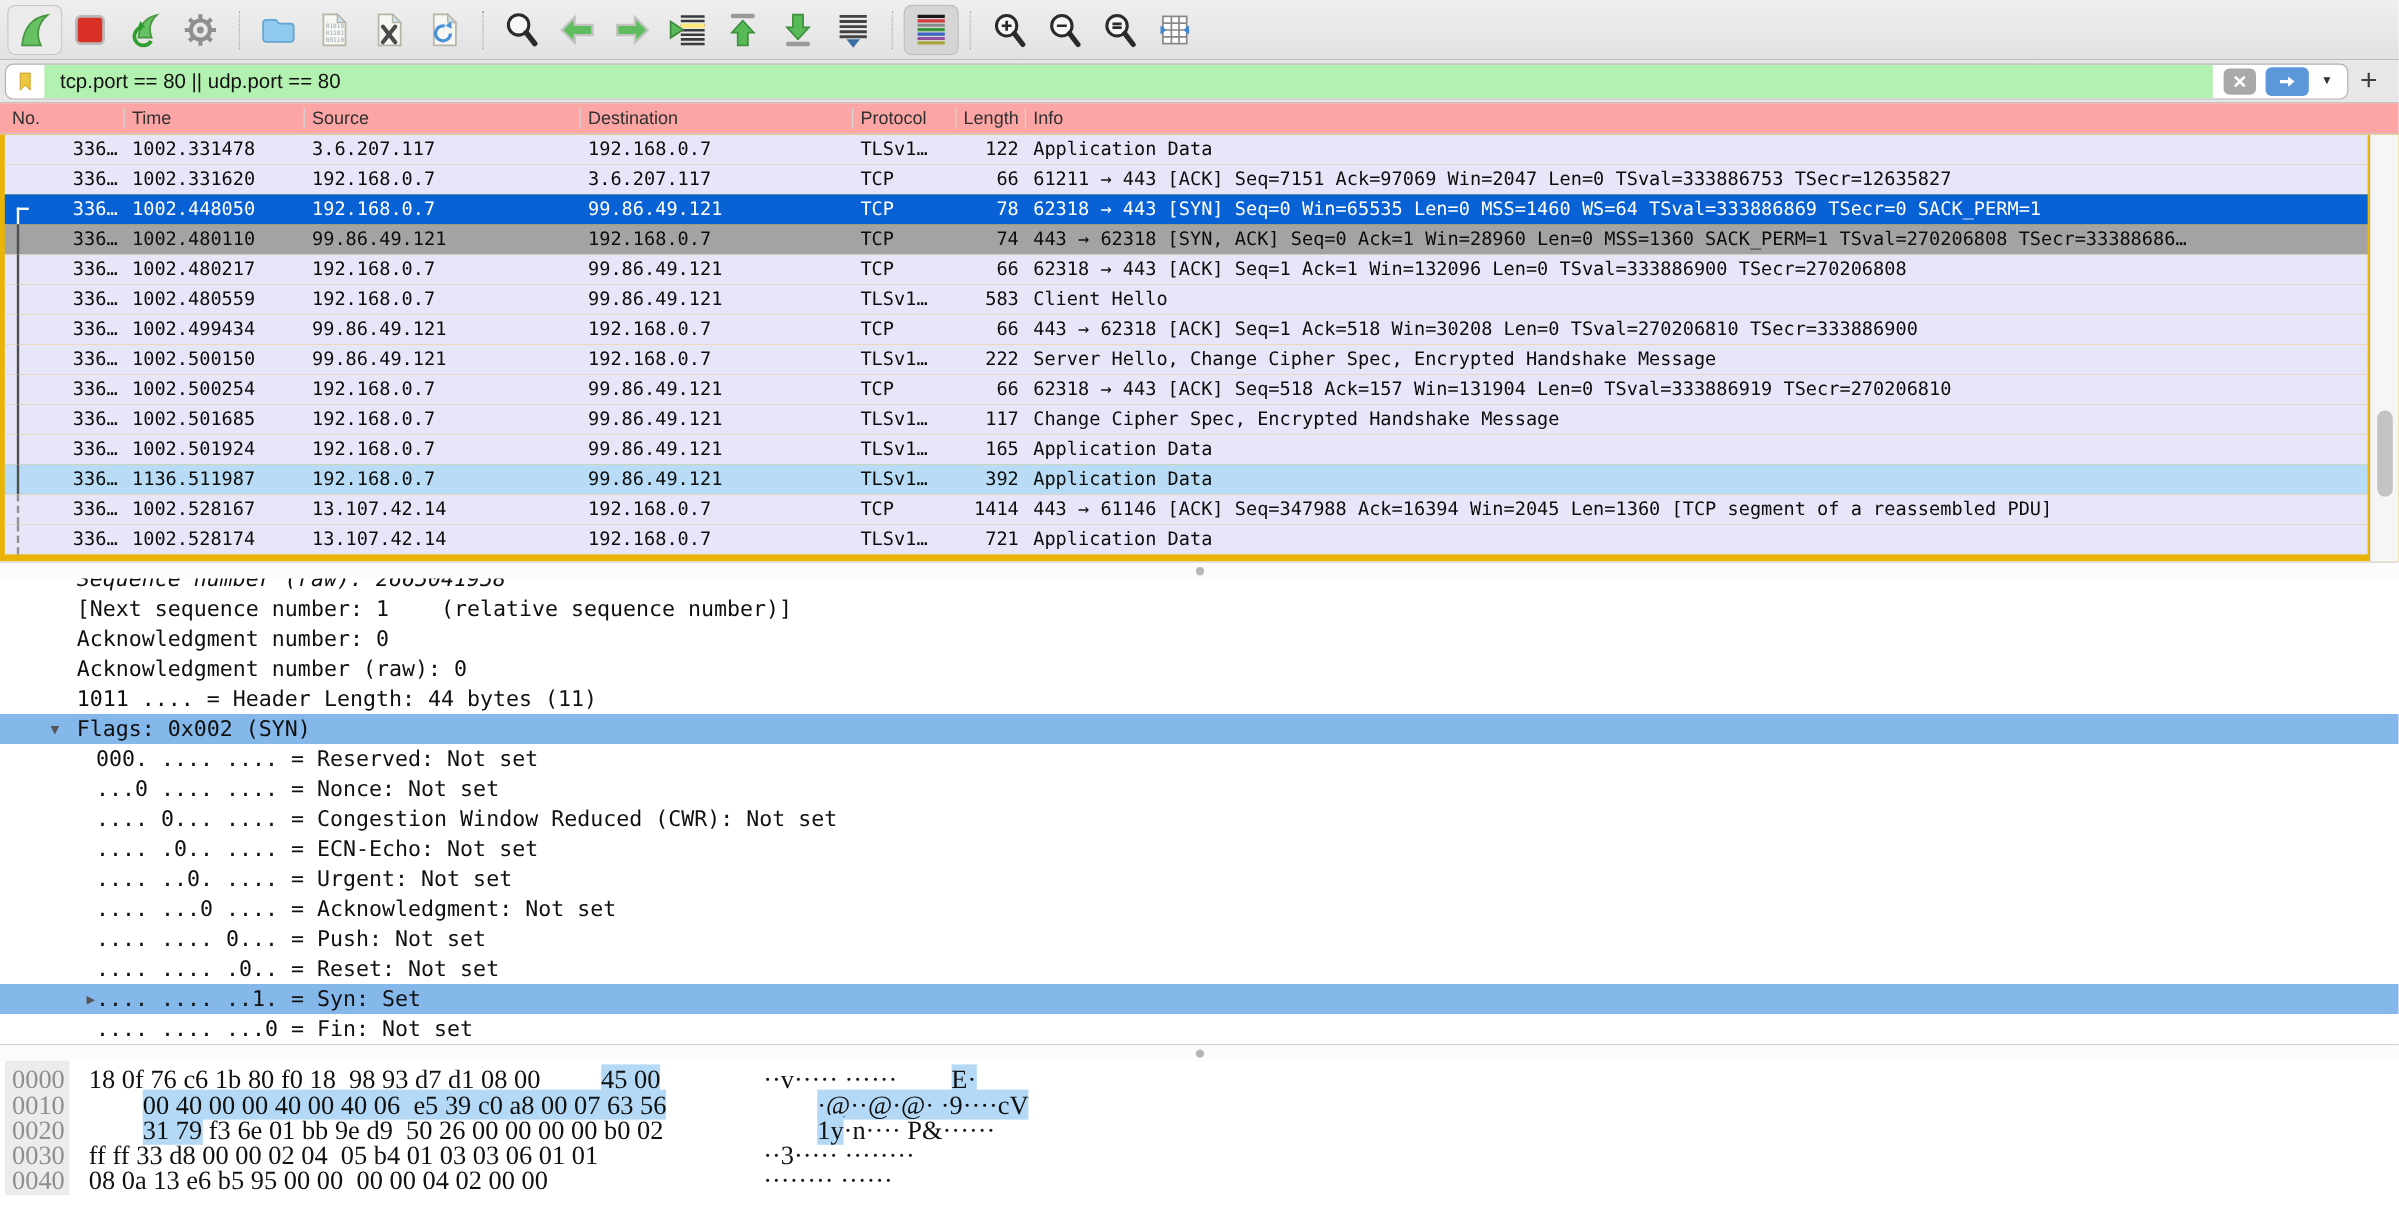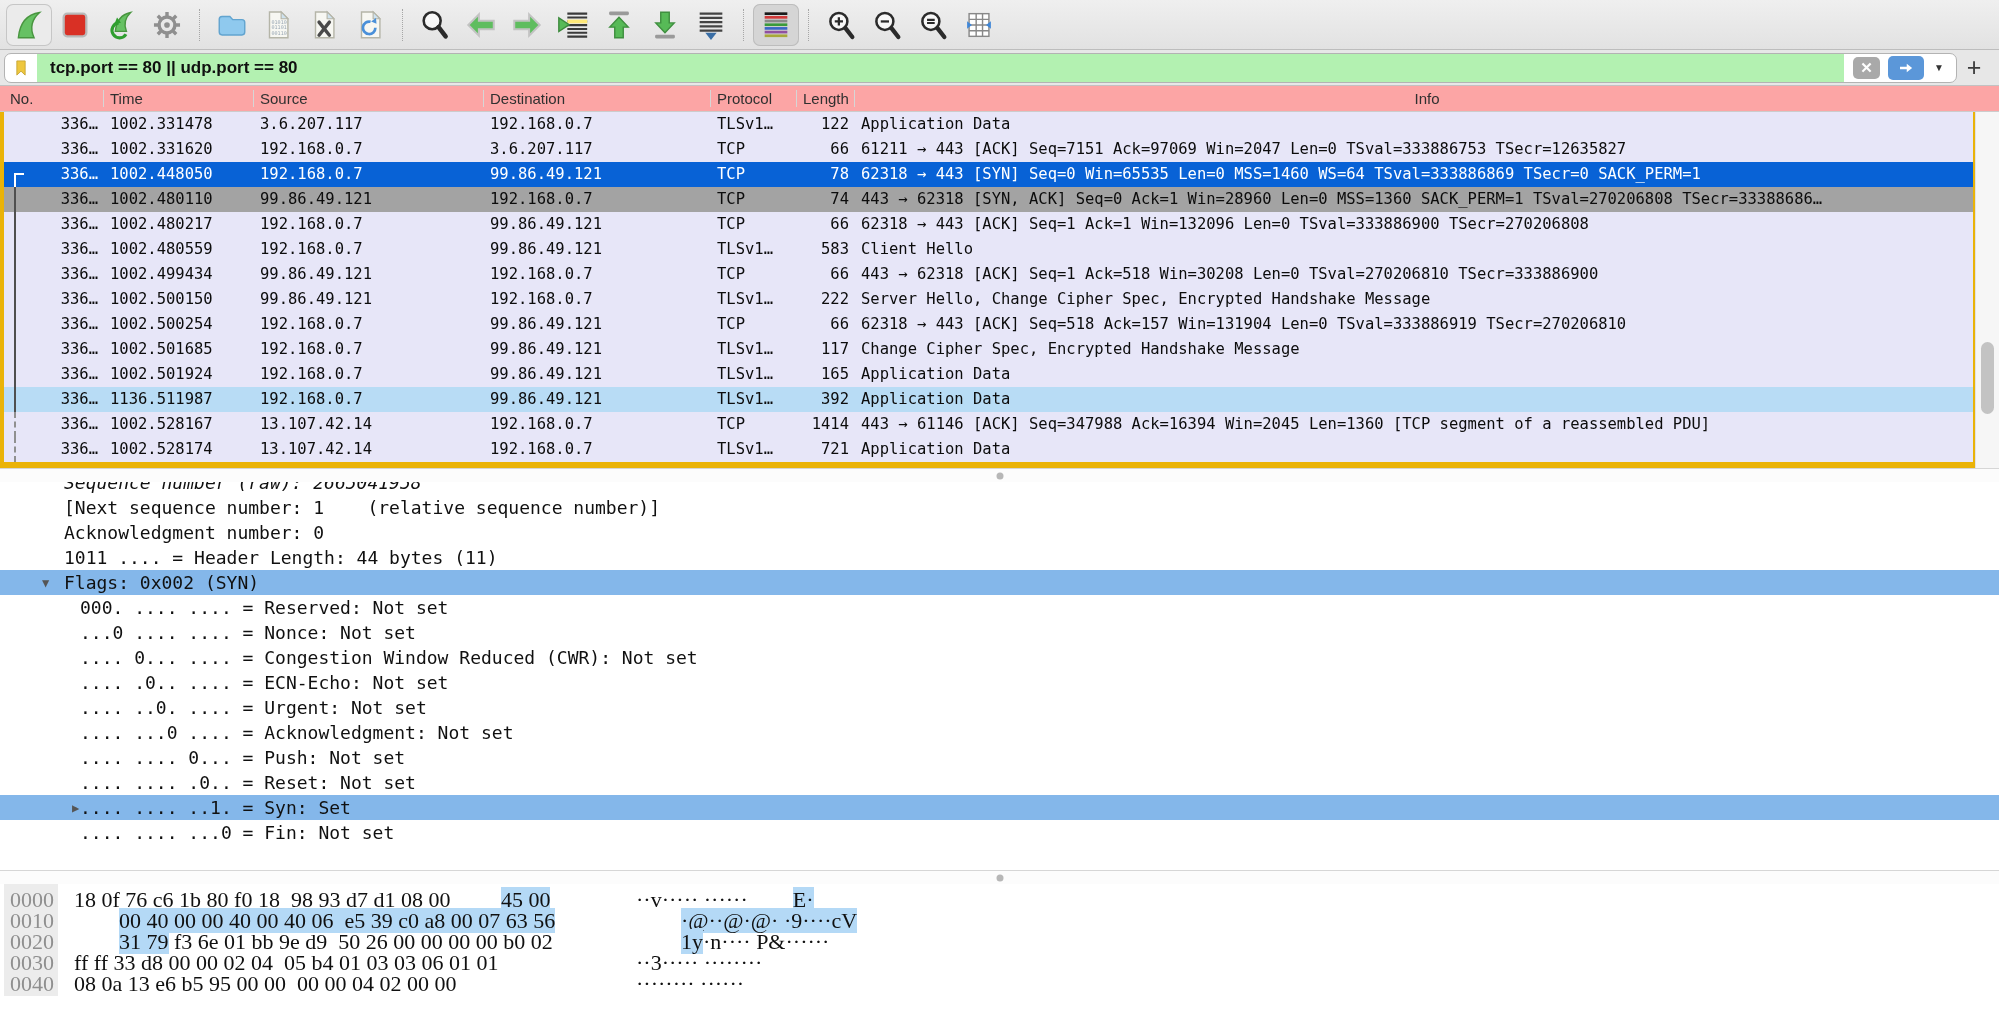--- a/index.html
+++ b/index.html
@@ -16,36 +16,36 @@
   .tbtn.active { background:#d5d5d5; box-shadow:inset 0 0 0 1px #bdbdbd; }
   .tsep { width:1px; height:32px; border-left:1px dotted #a6a6a6; margin:0 9px; }
 
   
   .filter-row { height:36px; background:#e7e7e7; border-bottom:1px solid #c2c2c2;
                 display:flex; align-items:center; padding:0 8px 0 4px; }
   .ffield { flex:1; height:30px; background:#fff; border:1px solid #b3b3b3; border-radius:7px;
             display:flex; align-items:center; overflow:hidden; }
   .fbookmark { width:32px; height:100%; display:flex; align-items:center; justify-content:center; flex:0 0 auto; }
   .fgreen { flex:1; height:100%; background:var(--fgreen); display:flex; align-items:center;
-            padding-left:13px; font-size:17px; color:#101010; white-space:pre;font-weight:bold; }
+            padding-left:13px; font-size:17px; color:#101010; white-space:pre; }
   .fclear { width:27px; height:22px; background:#a9a9a9; border-radius:5px; color:#fff;
             display:flex; align-items:center; justify-content:center; font-size:15px; font-weight:bold;
             margin:0 3px 0 9px; flex:0 0 auto; }
   .fapply { width:36px; height:24px; background:#5b97d9; border-radius:5px; margin:0 5px;
             display:flex; align-items:center; justify-content:center; flex:0 0 auto; }
   .fcaret { font-size:10px; color:#333; margin:0 12px 0 5px; flex:0 0 auto; }
   .fplus  { width:34px; text-align:center; font-size:25px; color:#3c3c3c; font-weight:300; }
 
   
   .pgrid { display:grid; grid-template-columns:100px 150px 230px 227px 86px 58px 1fr; }
   .pl-header { height:26px; background:#fca5a5; border-bottom:1px solid #cccccc;
                padding-left:4px; font-size:15px; color:#303030; align-items:center; }
   .pl-header .hcell { padding:0 6px; border-right:1px solid #d6d6d6; white-space:nowrap;
                       overflow:hidden; height:17px; line-height:17px; }
-  .pl-header .hcell:last-child { border-right:none;text-align:center; }
+  .pl-header .hcell:last-child { border-right:none; }
 
   .pl-rows { height:356px; background:#eab308; position:relative; padding:0 26px 0 4px; overflow:hidden;
              font-family:"DejaVu Sans Mono", monospace; font-size:15.5px; color:#0c0c0c; }
   .prow { height:25px; line-height:25px; background:var(--rowbg); position:relative; }
   .prow .c { padding:0 6px; white-space:pre; overflow:hidden; }
   .prow .no, .prow .len { text-align:right; }
   .prow.selected { background:var(--sel); color:#fff; }
   .prow.related  { background:var(--rel); }
   .prow.highlighted { background:var(--rowhl); }
   .prow .conv { position:absolute; left:10px; top:0; bottom:0; width:10px; }
@@ -458,20 +458,21 @@
     </div>
 
   <div class="splitter">
     <div class="dot"></div>
   </div>
 
   <div class="details" id="details">
       <div class="dline l2 first"><span>Sequence number (raw): 2665041958</span></div>
       <div class="dline l2"><span>[Next sequence number: 1    (relative sequence number)]</span></div>
       <div class="dline l2"><span>Acknowledgment number: 0</span></div>
+      <div class="dline l2"><span>Acknowledgment number (raw): 0</span></div>
       <div class="dline l2"><span>1011 .... = Header Length: 44 bytes (11)</span></div>
       <div class="dline l2 sel"><span class="exp">▼</span><span>Flags: 0x002 (SYN)</span></div>
       <div class="dline l3"><span>000. .... .... = Reserved: Not set</span></div>
       <div class="dline l3"><span>...0 .... .... = Nonce: Not set</span></div>
       <div class="dline l3"><span>.... 0... .... = Congestion Window Reduced (CWR): Not set</span></div>
       <div class="dline l3"><span>.... .0.. .... = ECN-Echo: Not set</span></div>
       <div class="dline l3"><span>.... ..0. .... = Urgent: Not set</span></div>
       <div class="dline l3"><span>.... ...0 .... = Acknowledgment: Not set</span></div>
       <div class="dline l3"><span>.... .... 0... = Push: Not set</span></div>
       <div class="dline l3"><span>.... .... .0.. = Reset: Not set</span></div>

